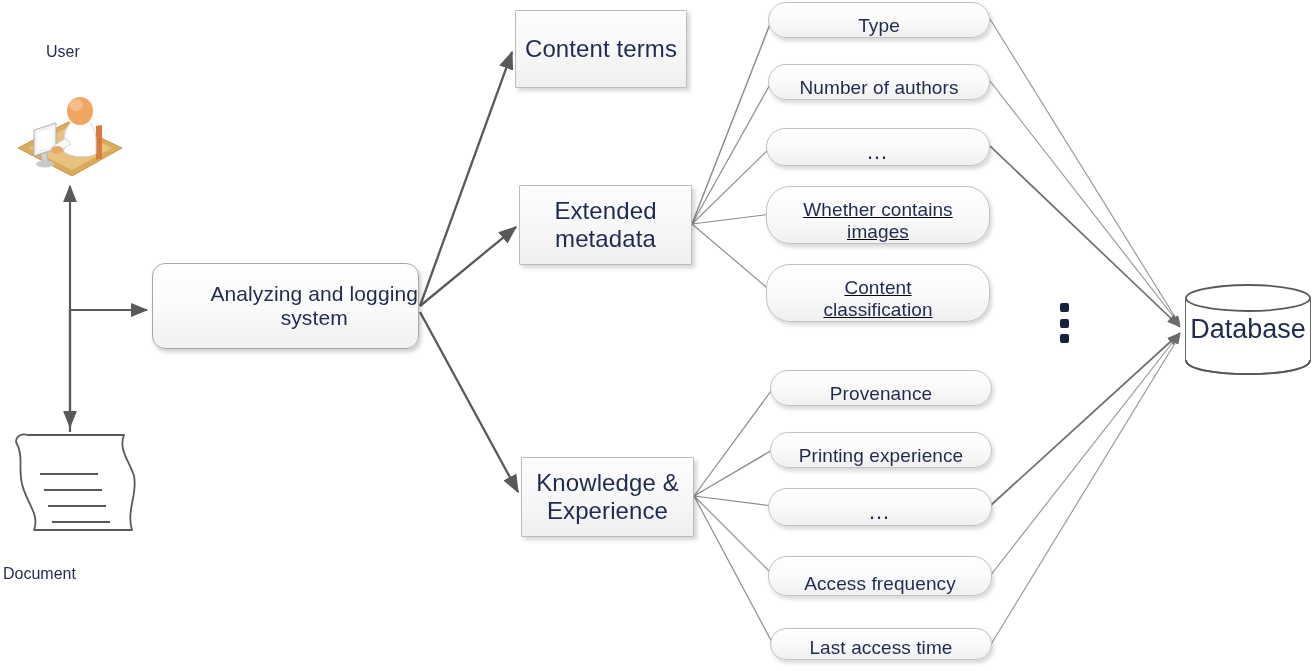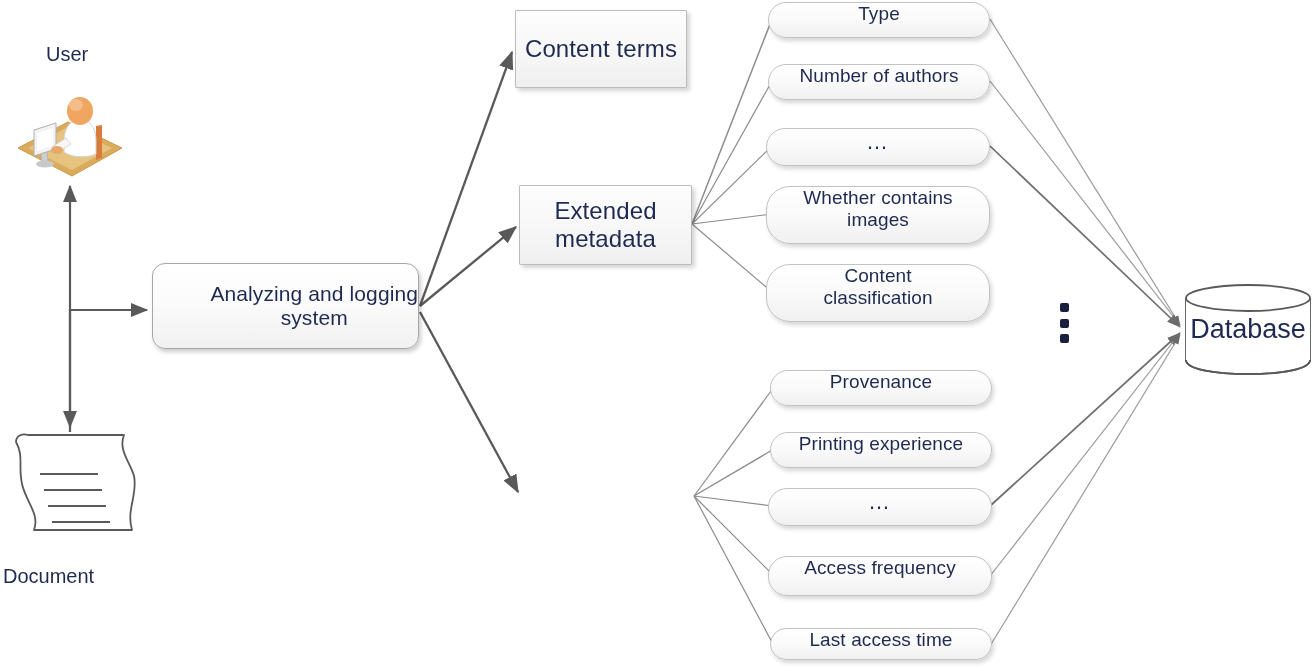--- a/index.html
+++ b/index.html
@@ -62,36 +62,36 @@
 
   
   .pill {
     position: absolute;
     box-sizing: border-box;
     border: 1px solid #c2c2c2;
     border-radius: 19px;
     background: linear-gradient(180deg, #ffffff 0%, #fafafa 50%, #f0f0f0 100%);
     box-shadow: 2px 3px 4px rgba(0,0,0,0.16);
     display: flex;
-    align-items: flex-start;
+    align-items: flex-end;
     justify-content: center;
   }
   .pill .node-label { font-size: 19px; }
-  .pill.two-line { border-radius: 24px; }
+  .pill.two-line { border-radius: 24px; text-decoration: underline; }
   .pill.ellipsis .node-label {
     font-size: 22px;
     letter-spacing: 2px;
     color: #1f2a50;
   }
 
   
   .caption {
     position: absolute;
     color: #1f2a50;
-    font-size: 20px;
+    font-size: 16px;
     white-space: nowrap;
   }
 
   
   #vdots {
     position: absolute;
     display: flex;
     flex-direction: column;
     justify-content: space-between;
     align-items: center;
@@ -230,20 +230,24 @@
 
   <div class="cat-box" style="left:515px; top:10px; width:172px; height:78px;">
     <span class="node-label">Content terms</span>
   </div>
 
   <div class="cat-box" style="left:519px; top:185px; width:173px; height:80px;">
     <span class="node-label">Extended
 metadata</span>
   </div>
 
+  <div class="cat-box" style="left:521px; top:457px; width:173px; height:80px;">
+    <span class="node-label">Knowledge &amp;
+Experience</span>
+  </div>
 
   <div class="pill" style="left:768px; top:2px; width:222px; height:36px;">
     <span class="node-label">Type</span>
   </div>
 
   <div class="pill" style="left:768px; top:64px; width:222px; height:36px;">
     <span class="node-label">Number of authors</span>
   </div>
 
   <div class="pill ellipsis" style="left:766px; top:128px; width:224px; height:38px;">

